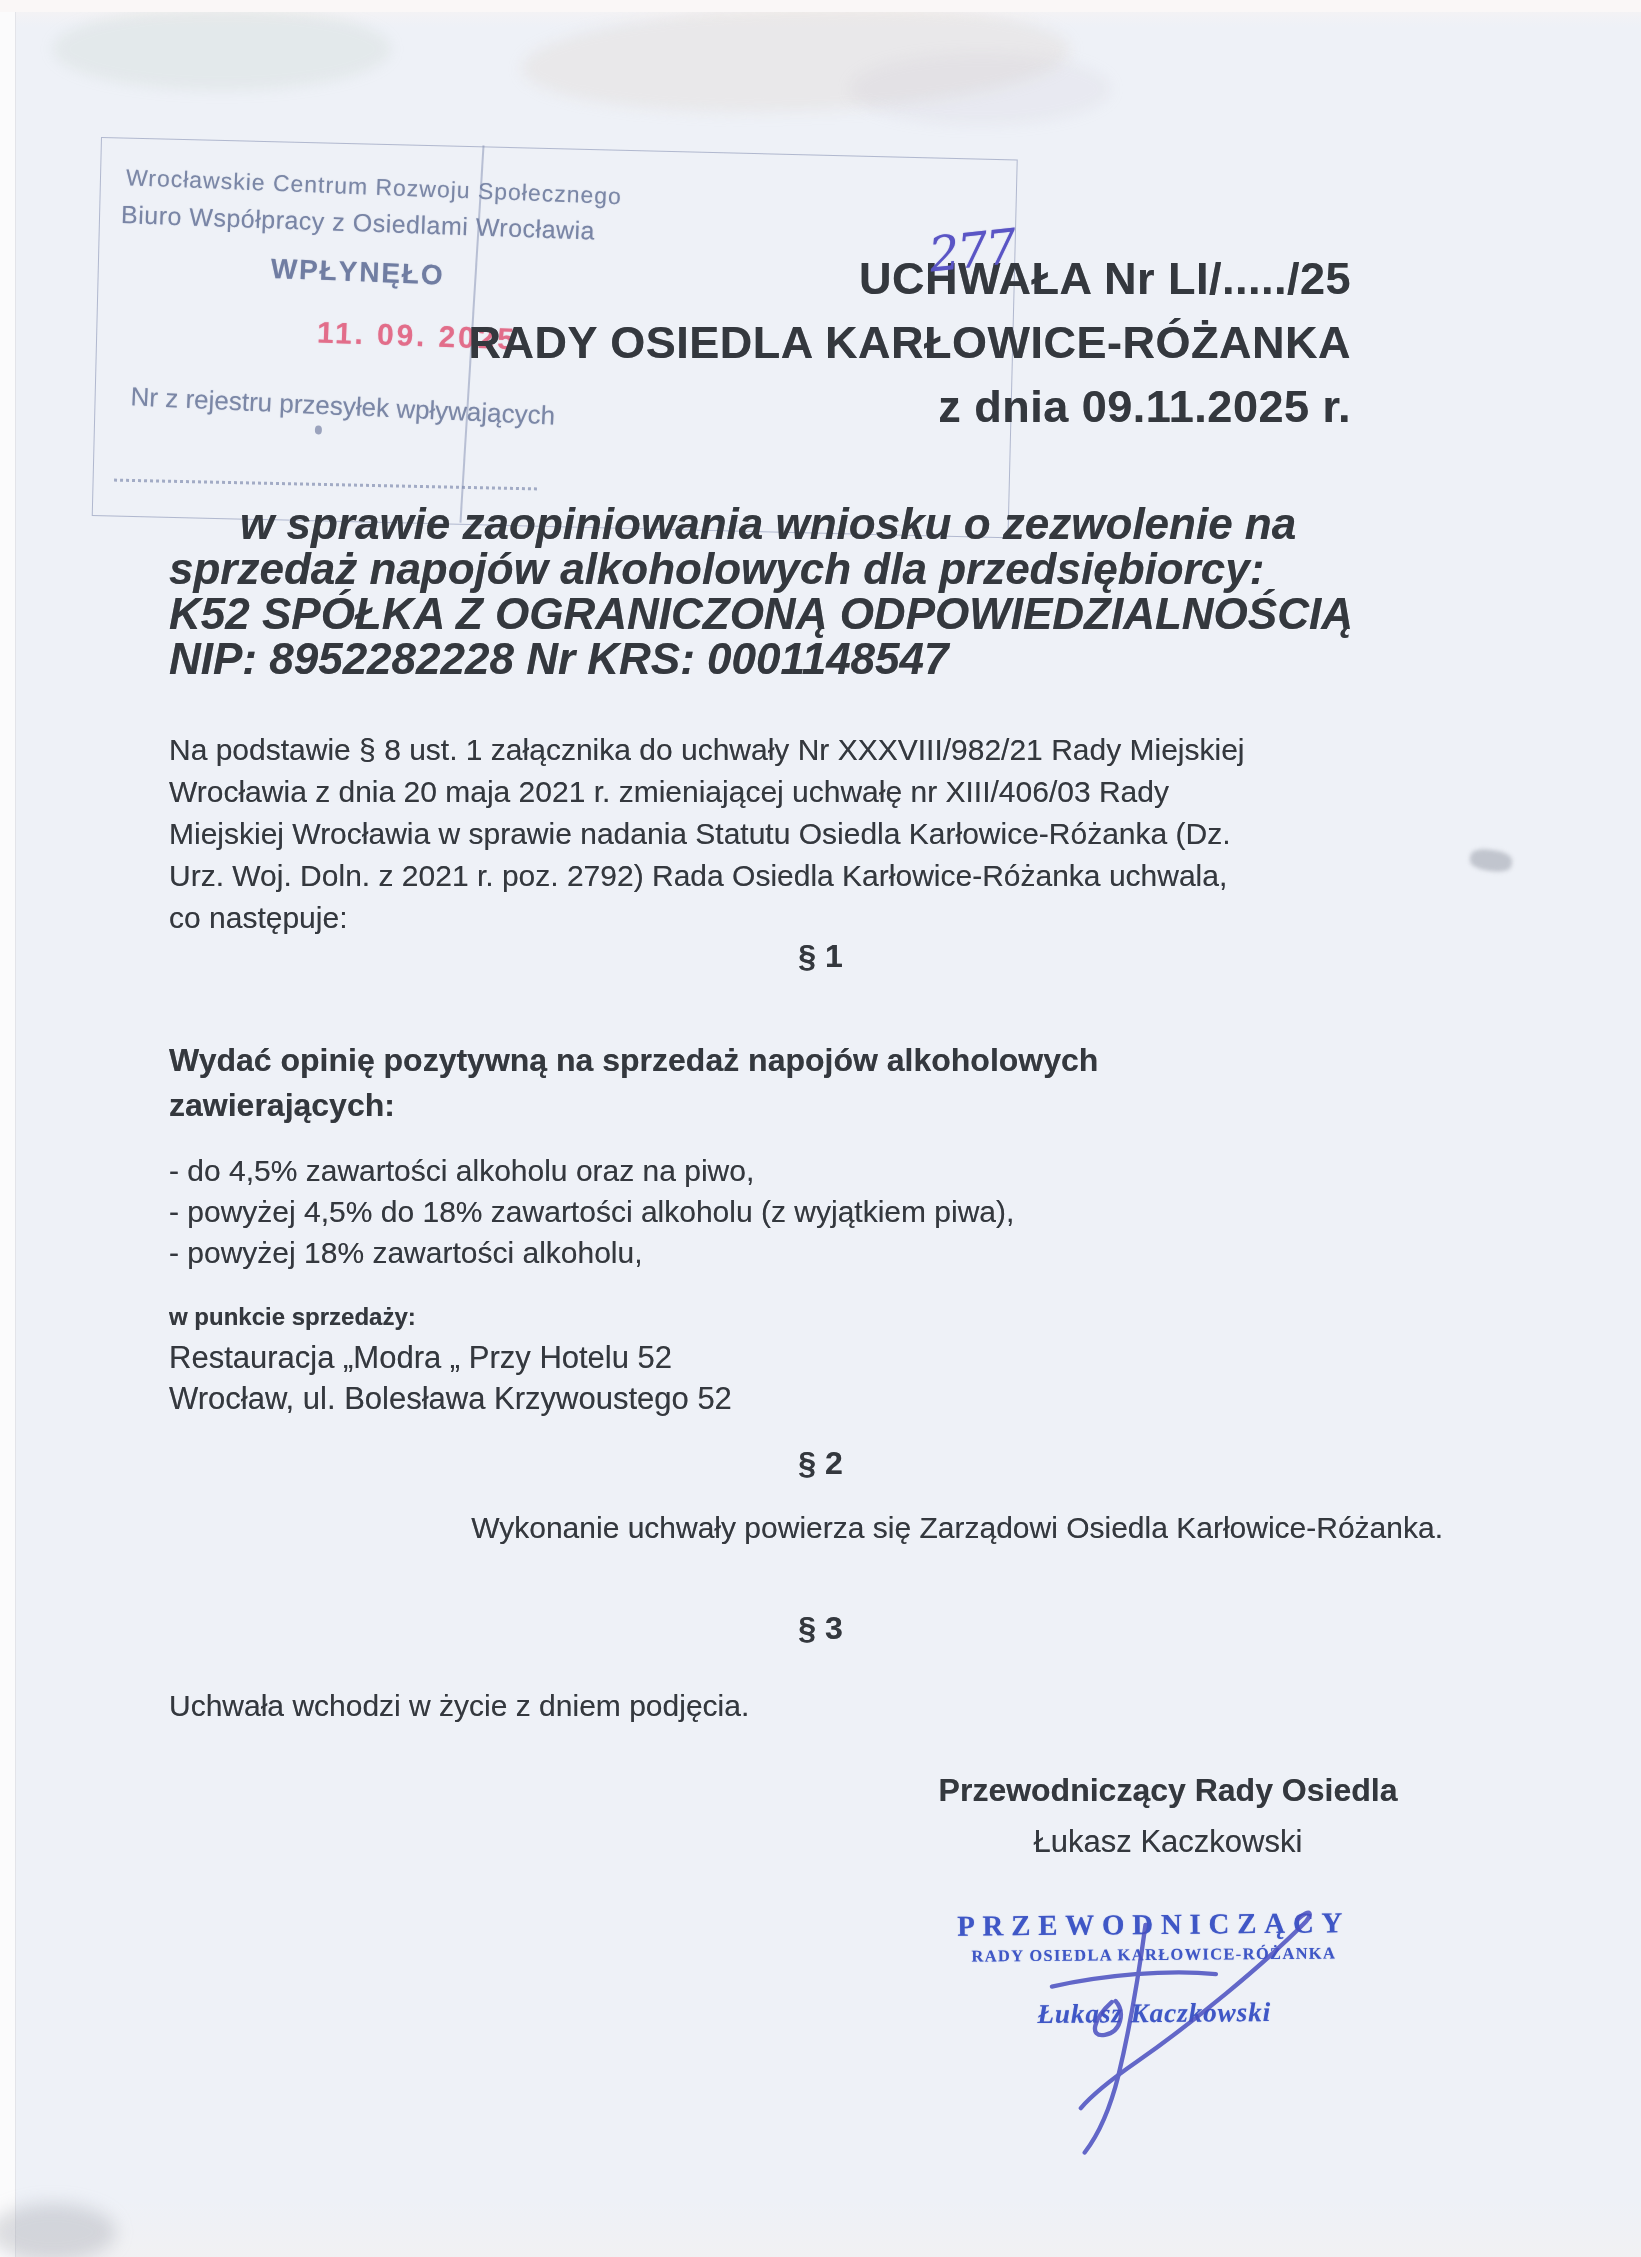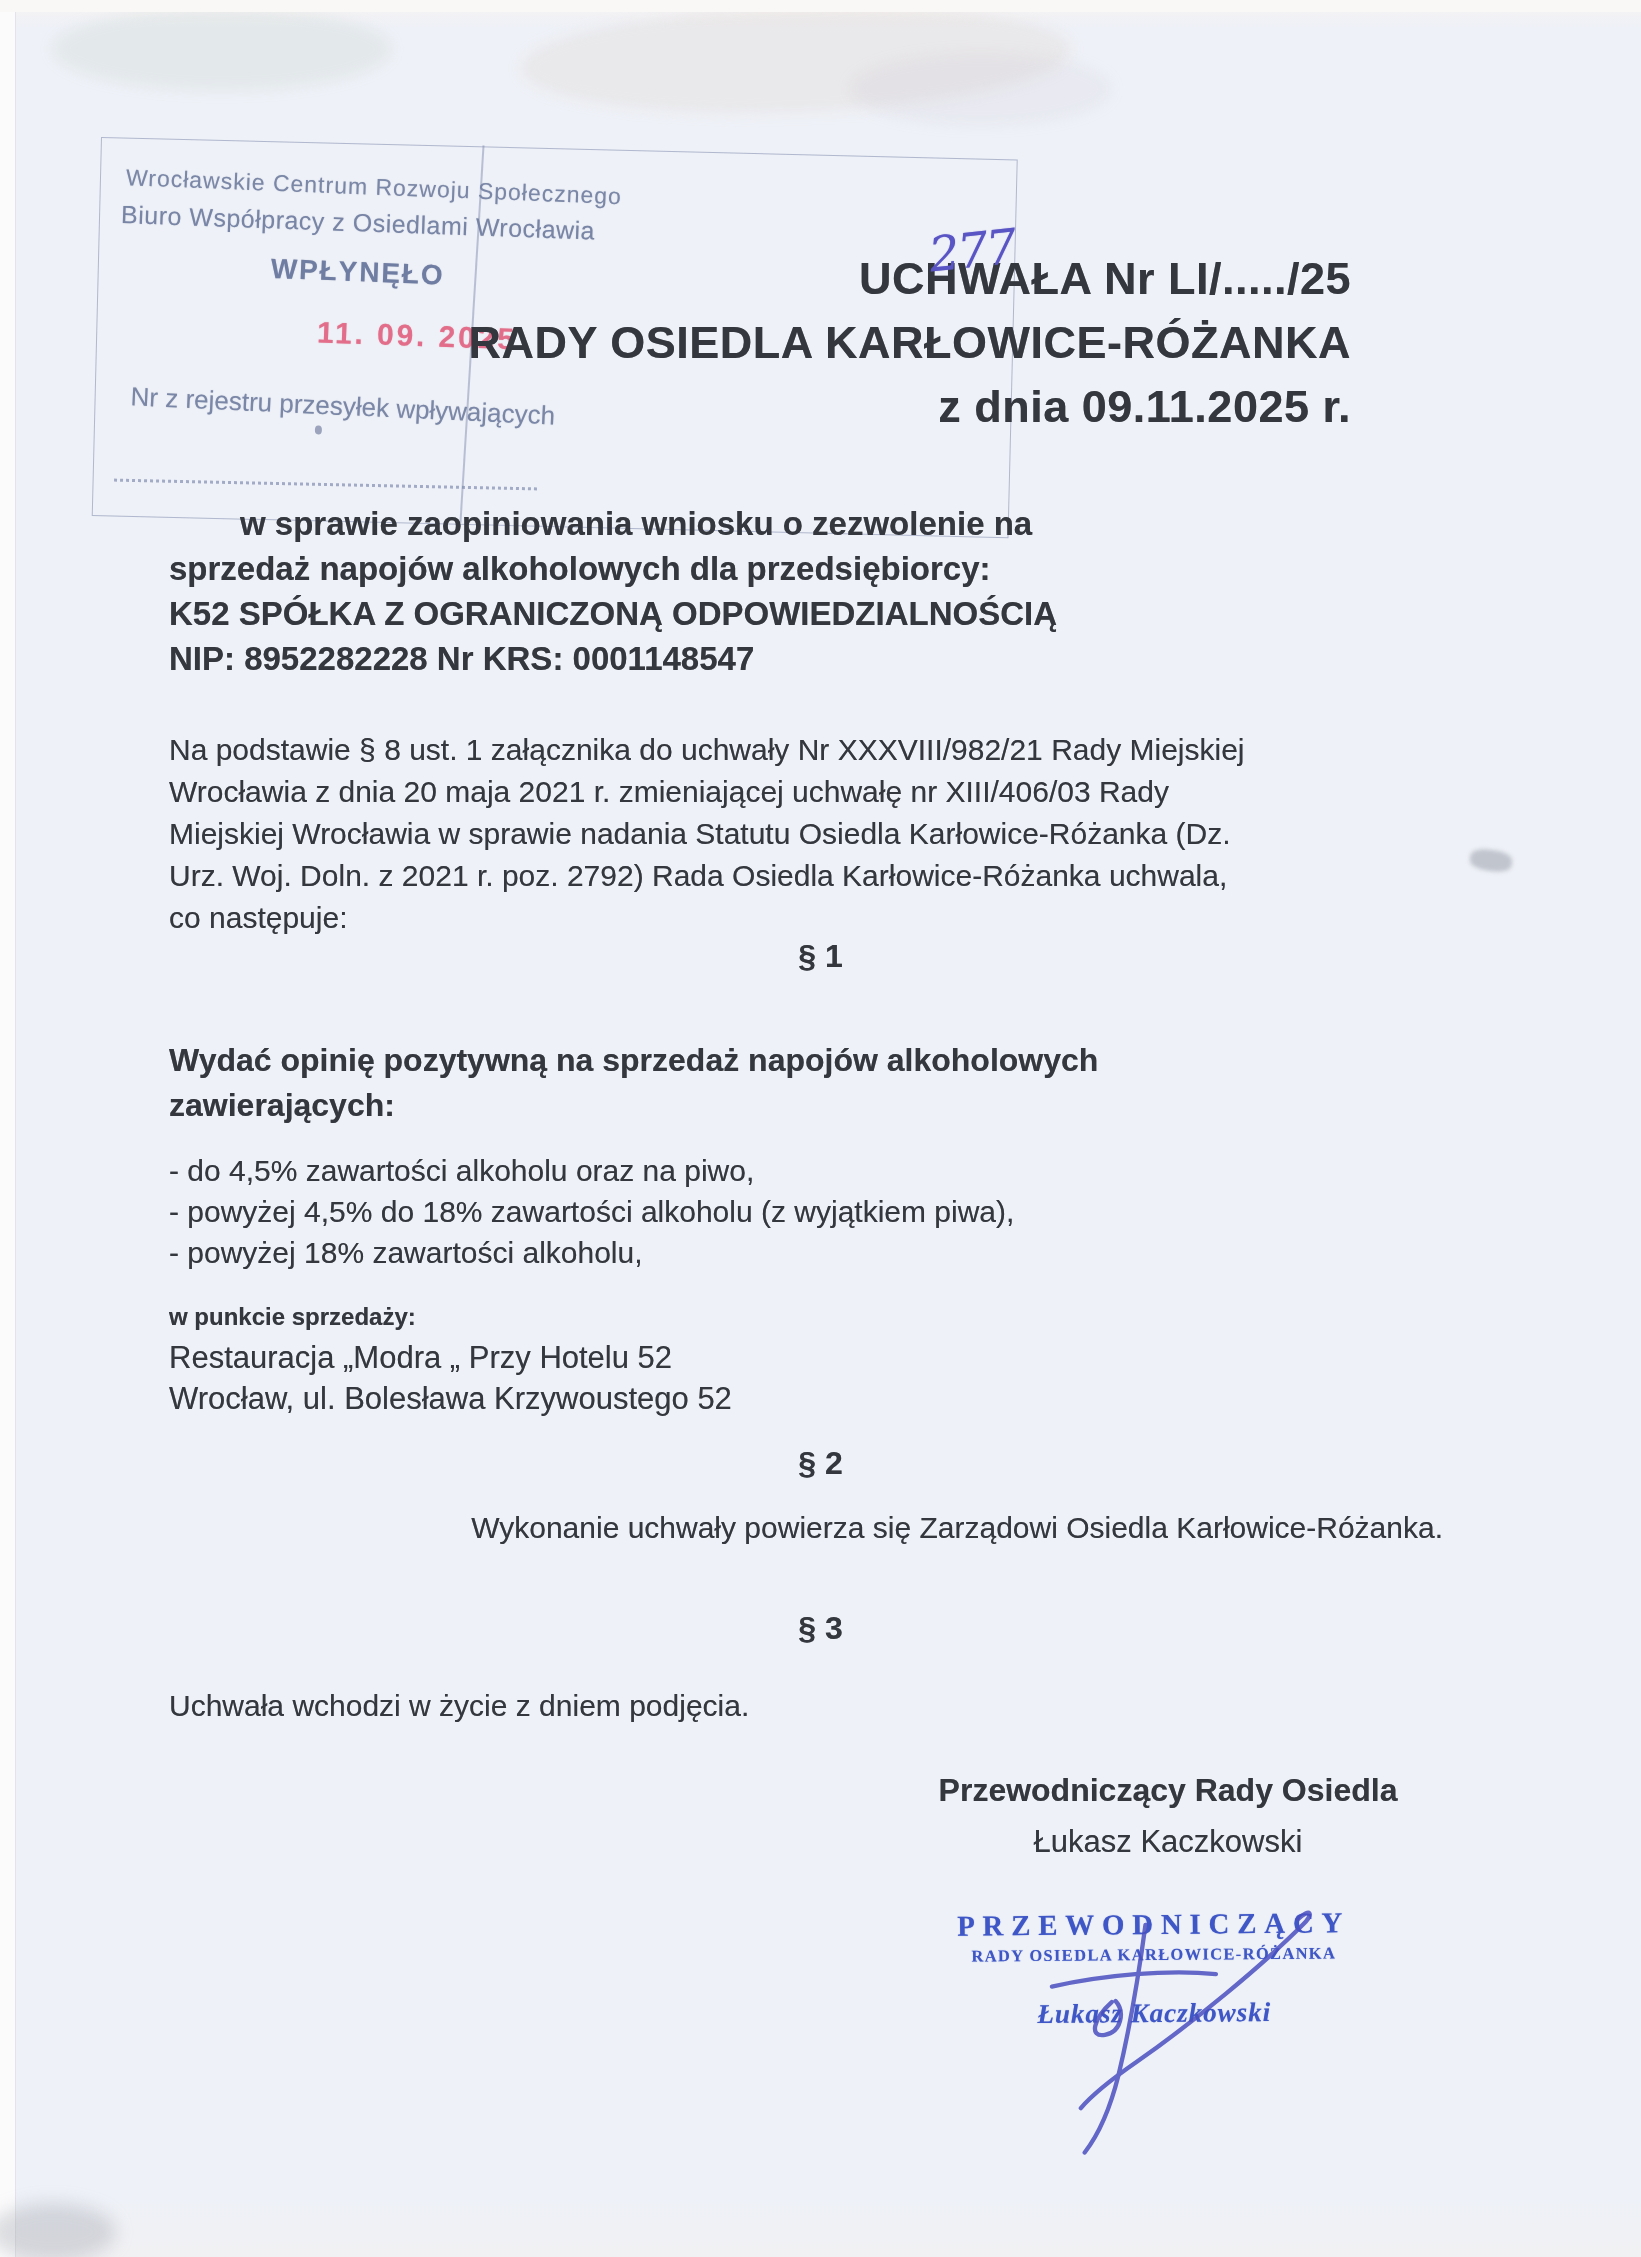--- a/index.html
+++ b/index.html
@@ -47,21 +47,21 @@
   
   .ink{color:#34383e;text-shadow:0 0 0.5px rgba(52,56,62,0.55);}
   .title-block{position:absolute;left:270px;top:247px;width:1081px;text-align:right;z-index:3;}
   .t-line{font-size:45px;font-weight:700;line-height:64px;letter-spacing:0.5px;white-space:nowrap;}
   .hand-number{position:absolute;left:659px;top:-25px;z-index:4;
                font-family:"DejaVu Serif","Liberation Serif",serif;font-style:italic;
                font-size:48px;color:#5a55c5;transform:rotate(-6deg);letter-spacing:-1.9px;
                text-shadow:0 0 1px rgba(90,85,197,0.6);}
 
   .subject{position:absolute;left:169px;top:501px;width:1255px;
-           font-size:33px;font-weight:700;line-height:45px;}
+           font-size:44px;font-weight:700;line-height:45px;font-style:italic;}
   .subject .first{display:block;text-indent:71px;}
   .subject span{display:block;}
 
   .para{position:absolute;left:169px;width:1265px;font-size:30px;line-height:42px;}
   .para span{display:block;}
   .legal{top:729px;}
 
   .section-head{position:absolute;left:169px;width:1303px;text-align:center;
                 font-size:32px;font-weight:700;}
   .sh1{top:938px;} .sh2{top:1445px;} .sh3{top:1610px;}

